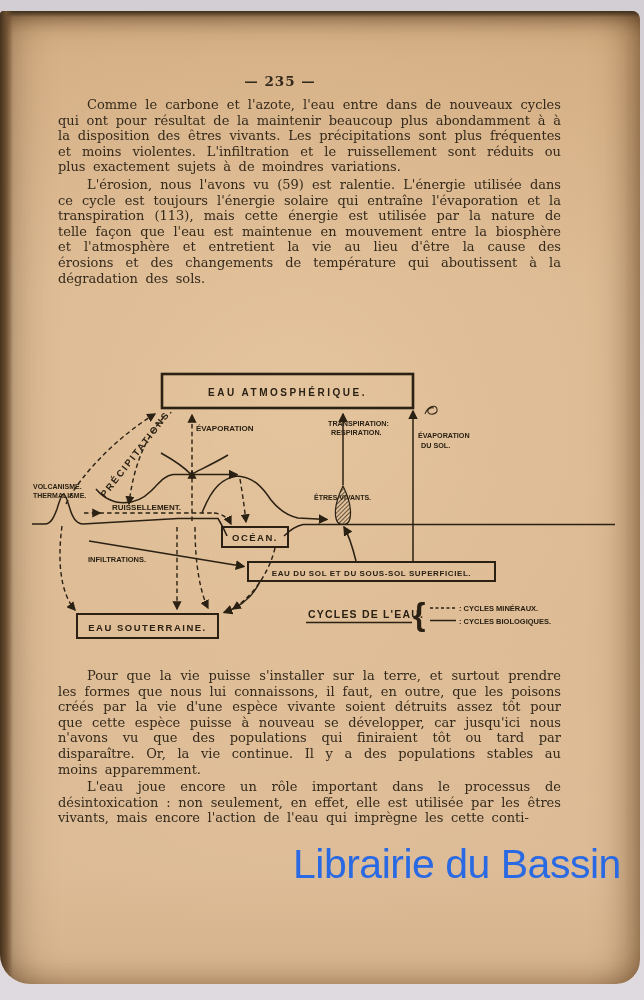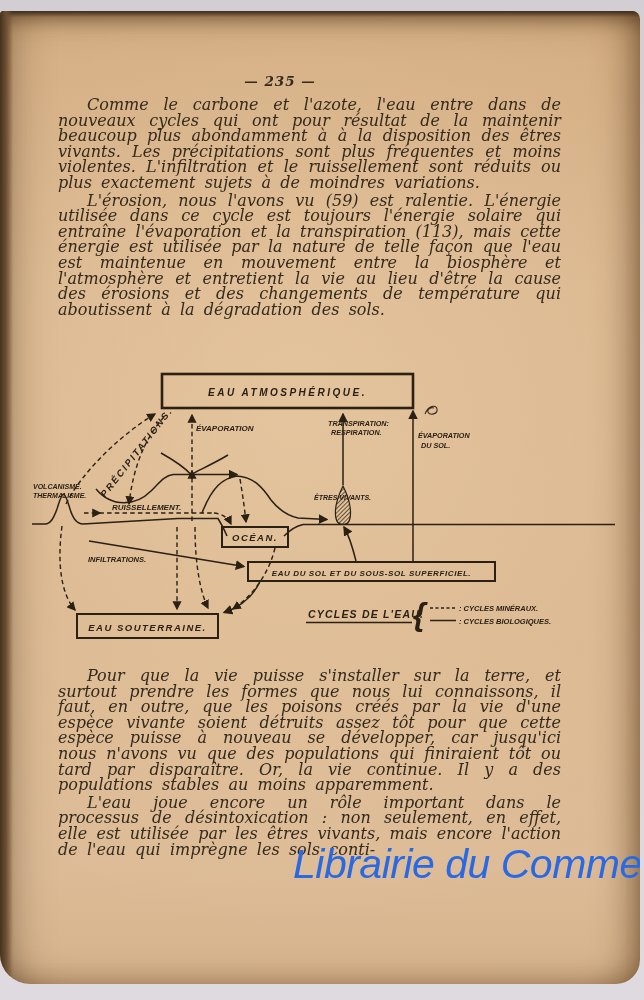--- a/index.html
+++ b/index.html
@@ -13,36 +13,35 @@
     border-radius:4px 8px 24px 30px;
     background:
       radial-gradient(ellipse 130% 85% at 46% 40%, rgba(255,232,196,.30), rgba(0,0,0,0) 65%),
       linear-gradient(180deg,#c9a276 0%,#d3ac82 5%,#d8b48c 28%,#d9b68f 62%,#dcbb96 88%,#d5b38c 100%);
     box-shadow:
       inset 0 16px 22px -12px rgba(74,48,26,.85),
       inset -30px 0 34px -20px rgba(100,66,34,.60),
       inset 34px 0 44px -28px rgba(62,38,18,.55),
       inset 0 -20px 28px -18px rgba(130,92,56,.45);
     overflow:hidden;
-    font-style:italic;
   }
   .left-edge{position:absolute;left:0;top:0;width:13px;height:100%;
     background:linear-gradient(90deg,#44321e 0%,#6b4e30 45%,rgba(107,78,48,0) 100%);}
   .right-edge{position:absolute;right:0;top:0;width:15px;height:100%;
     background:linear-gradient(270deg,#7d5b39 0%,#a88softcolor 0,#a8814f 45%,rgba(168,129,79,0) 100%);}
   .top-edge{position:absolute;left:0;top:0;width:100%;height:6px;
     background:linear-gradient(180deg,#3f2f1b 0%,rgba(63,47,27,0) 100%);}
 
   .page-number{
     position:absolute;left:30px;top:62px;width:500px;text-align:center;
     font-size:13.5px;font-weight:700;color:#342a1c;letter-spacing:1px;
   }
   .text-block{
     position:absolute;left:58px;width:503px;
-    font-size:16px;line-height:15.6px;color:#342a1c;
+    font-size:13px;line-height:15.6px;color:#342a1c;
     text-align:justify;word-spacing:.26em;
   }
   .tb1{top:86px;}
   .tb2{top:657px;}
   .text-block p{margin:0 0 2px 0;text-indent:29px;}
 
   .diagram{position:absolute;left:32px;top:356px;width:585px;height:292px;}
   .diagram text{font-family:"Liberation Sans", sans-serif;fill:#2a2013;font-weight:600;}
   .bs{stroke:#2a2013;stroke-width:1.5;fill:none;}
   .md{stroke:#2a2013;stroke-width:1.4;fill:none;stroke-dasharray:4.5 3.2;}
@@ -143,17 +142,17 @@
       <text x="381" y="258" font-size="32" font-weight="400" font-family="DejaVu Serif, serif">{</text>
       <line x1="398" y1="241" x2="424" y2="241" stroke="#2a2013" stroke-width="1.4" stroke-dasharray="3 2.5"></line>
       <text x="427" y="244" font-size="7.5">: CYCLES MINÉRAUX.</text>
       <line x1="398" y1="253.5" x2="424" y2="253.5" stroke="#2a2013" stroke-width="1.5"></line>
       <text x="427" y="256.5" font-size="7.5">: CYCLES BIOLOGIQUES.</text>
     </g>
   </svg>
 
   <div class="text-block tb2">
     <p>Pour que la vie puisse s'installer sur la terre, et surtout prendre les formes que nous lui connaissons, il faut, en outre, que les poisons créés par la vie d'une espèce vivante soient détruits assez tôt pour que cette espèce puisse à nouveau se développer, car jusqu'ici nous n'avons vu que des populations qui finiraient tôt ou tard par disparaître. Or, la vie continue. Il y a des populations stables au moins apparemment.</p>
-    <p>L'eau joue encore un rôle important dans le processus de désintoxication : non seulement, en effet, elle est utilisée par les êtres vivants, mais encore l'action de l'eau qui imprègne les sols conti-</p>
+    <p>L'eau joue encore un rôle important dans le processus de désintoxication : non seulement, en effet, elle est utilisée par les êtres vivants, mais encore l'action de l'eau qui imprègne les cette conti-</p>
   </div>
 
-  <div class="watermark">Librairie du Comme</div>
+  <div class="watermark">Librairie du Bassin</div>
 </div>
 
 </body></html>

